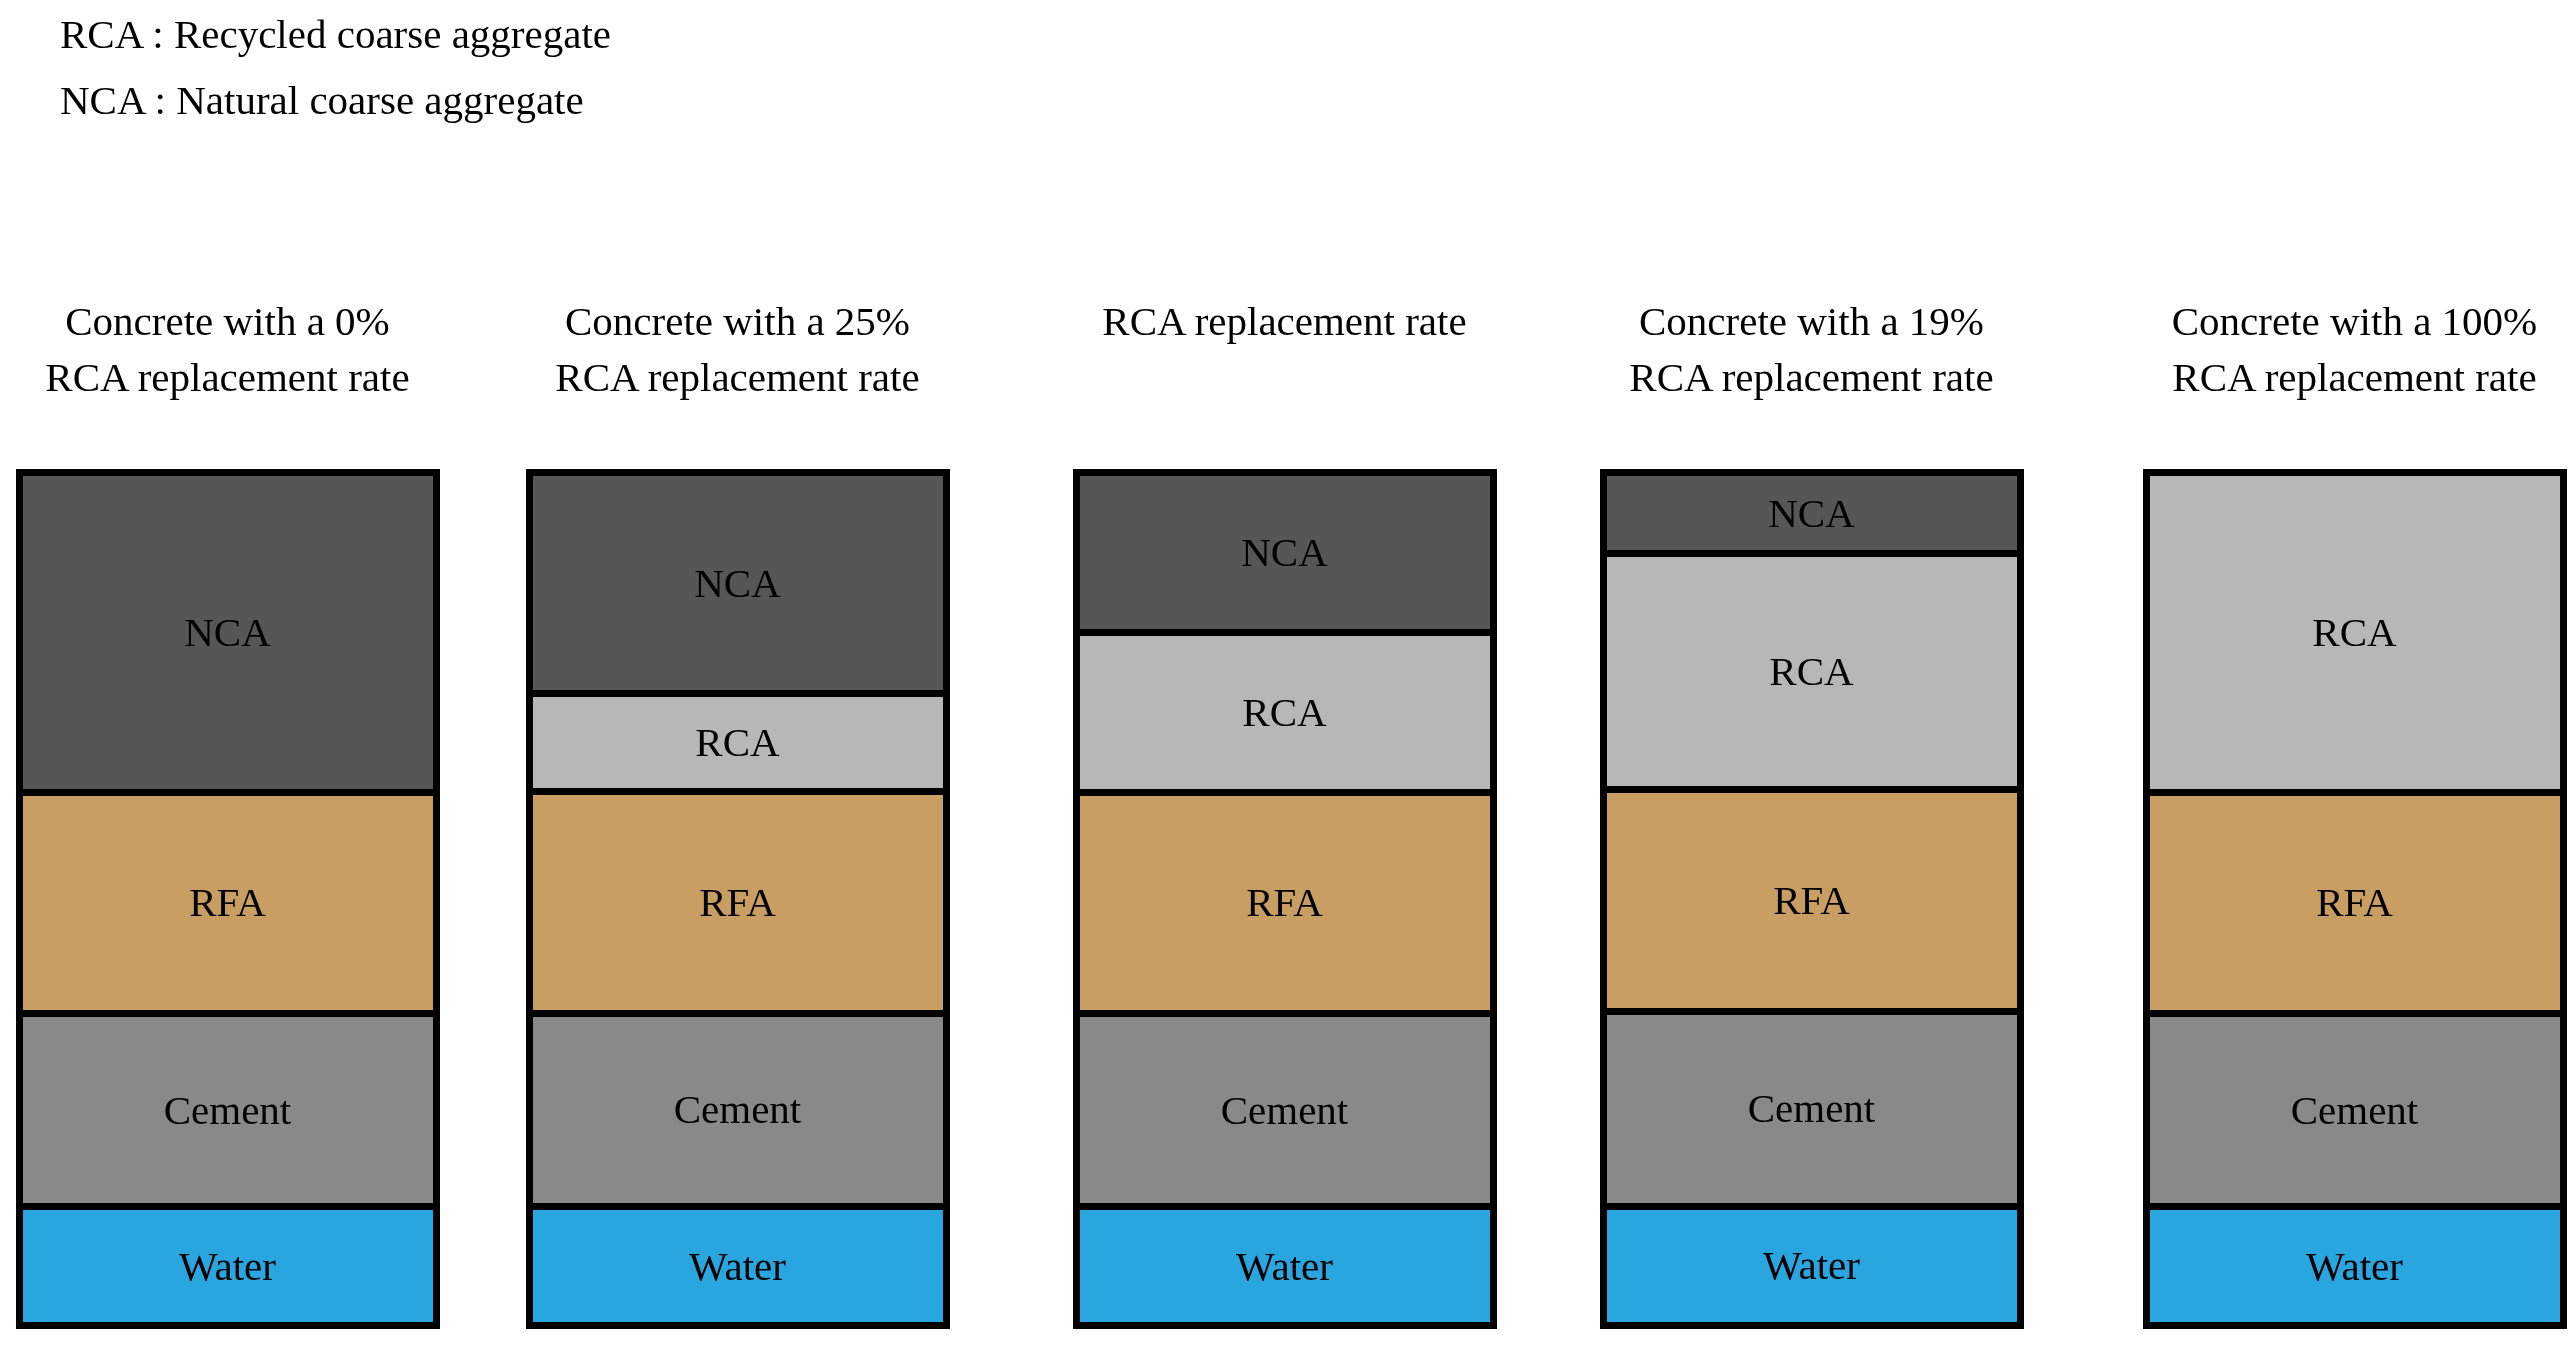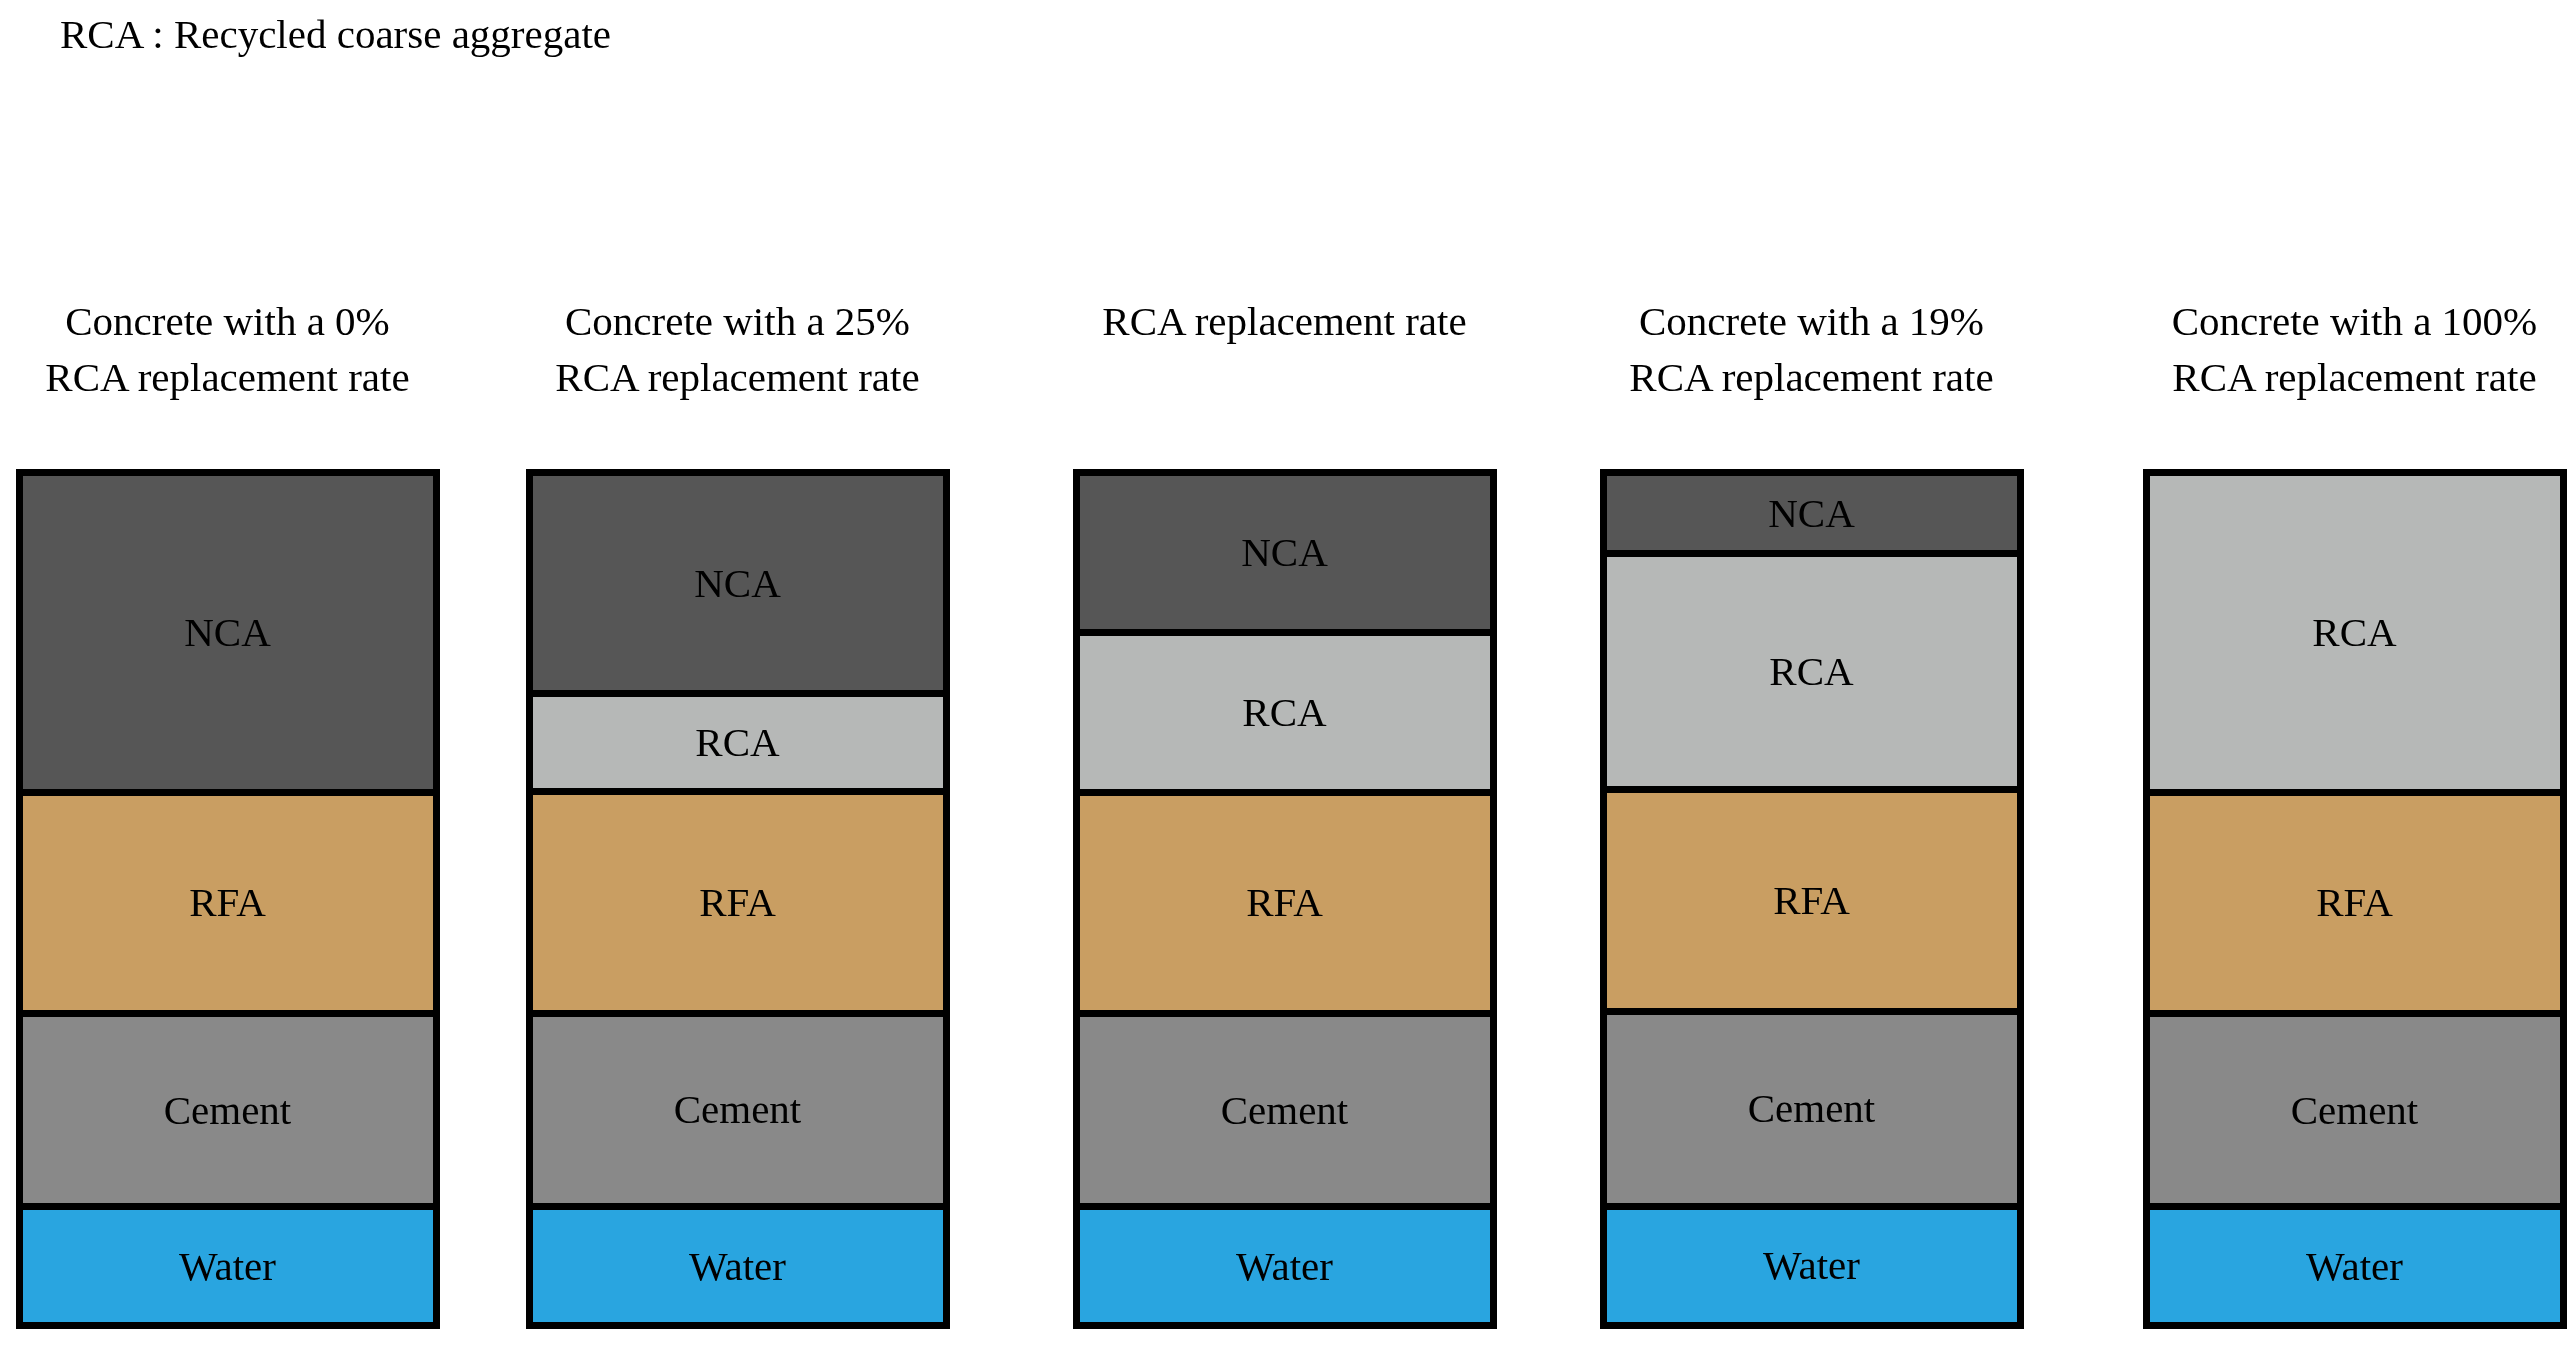--- a/index.html
+++ b/index.html
@@ -62,20 +62,21 @@
     line-height: 1;
   }
 </style>
 </head>
 <body>
 
 <div id="canvas">
 
   <div id="legend">
     <div class="legend-line">RCA : Recycled coarse aggregate</div>
+    <div class="legend-line">NCA : Natural coarse aggregate</div>
   </div>
 
   <div id="columns">
       <div class="column" style="left: -29px;">
         <div class="col-title">
           <div>Concrete with a 0%</div>
           <div>RCA replacement rate</div>
         </div>
         <div class="bar">
           <div class="segment" style="flex-grow: 498; background: rgb(86, 86, 86);">

